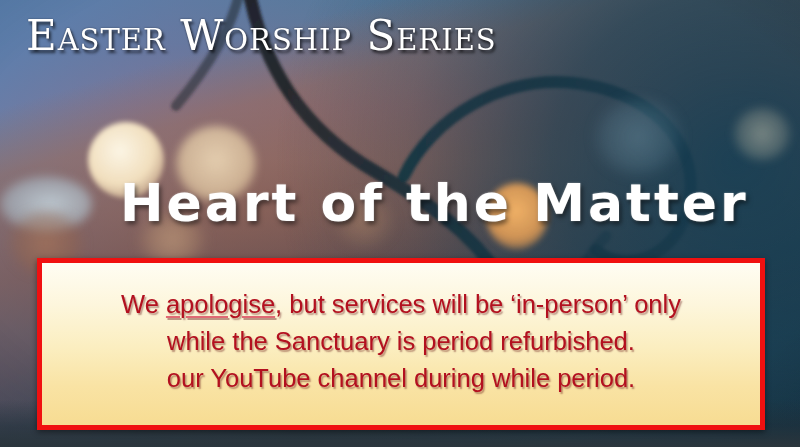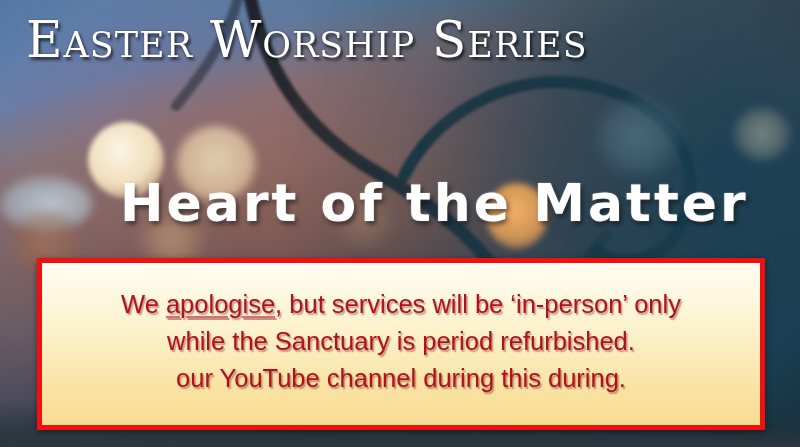--- a/index.html
+++ b/index.html
@@ -154,21 +154,21 @@
       #2b363d 100%);
     top: 400px;
   }
 
   
   .title-series {
     position: absolute;
     left: 26px;
     top: 14px;
     font-family: "DejaVu Serif", serif;
-    font-size: 50px;
+    font-size: 42px;
     line-height: 1.05;
     font-weight: 400;
     font-variant: small-caps;
     letter-spacing: 1px;
     color: #ffffff;
     text-shadow:
       2px 3px 3px rgba(0,0,0,0.62),
       0 0 2px rgba(0,0,0,0.45);
     white-space: nowrap;
   }
@@ -284,17 +284,17 @@
 
   <div class="notice-box">
 
     <div class="notice-line">
       <span>We </span><span class="spellcheck">apologise</span><span>, but services will be ‘in-person’ only</span>
     </div>
 
     <div class="notice-line">while the Sanctuary is period refurbished.</div>
 
 
-    <div class="notice-line">our YouTube channel during this during.</div>
+    <div class="notice-line">our YouTube channel during while period.</div>
 
   </div>
 
 </div>
 
 </body></html>

